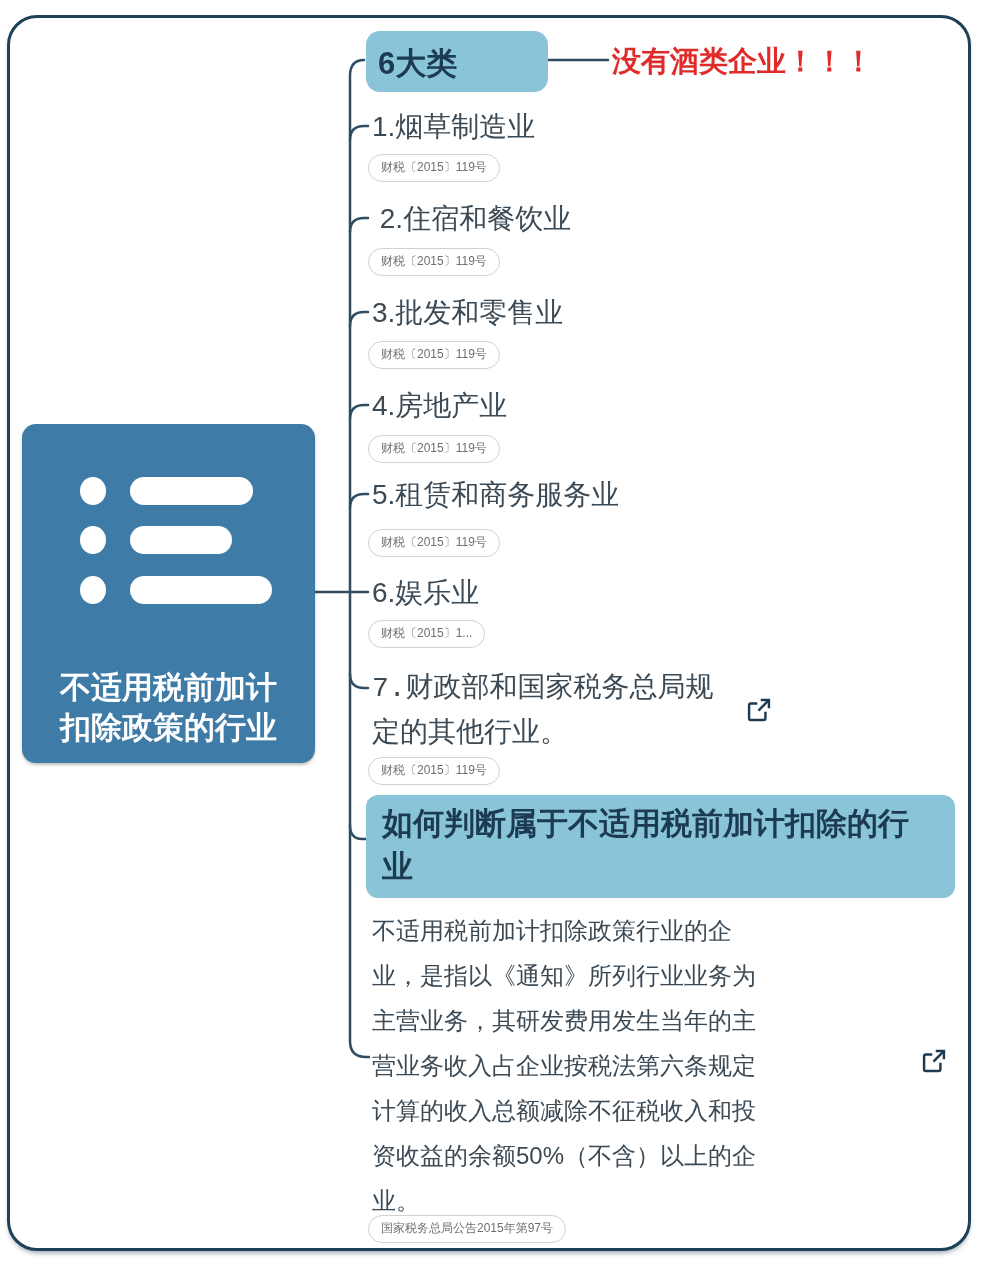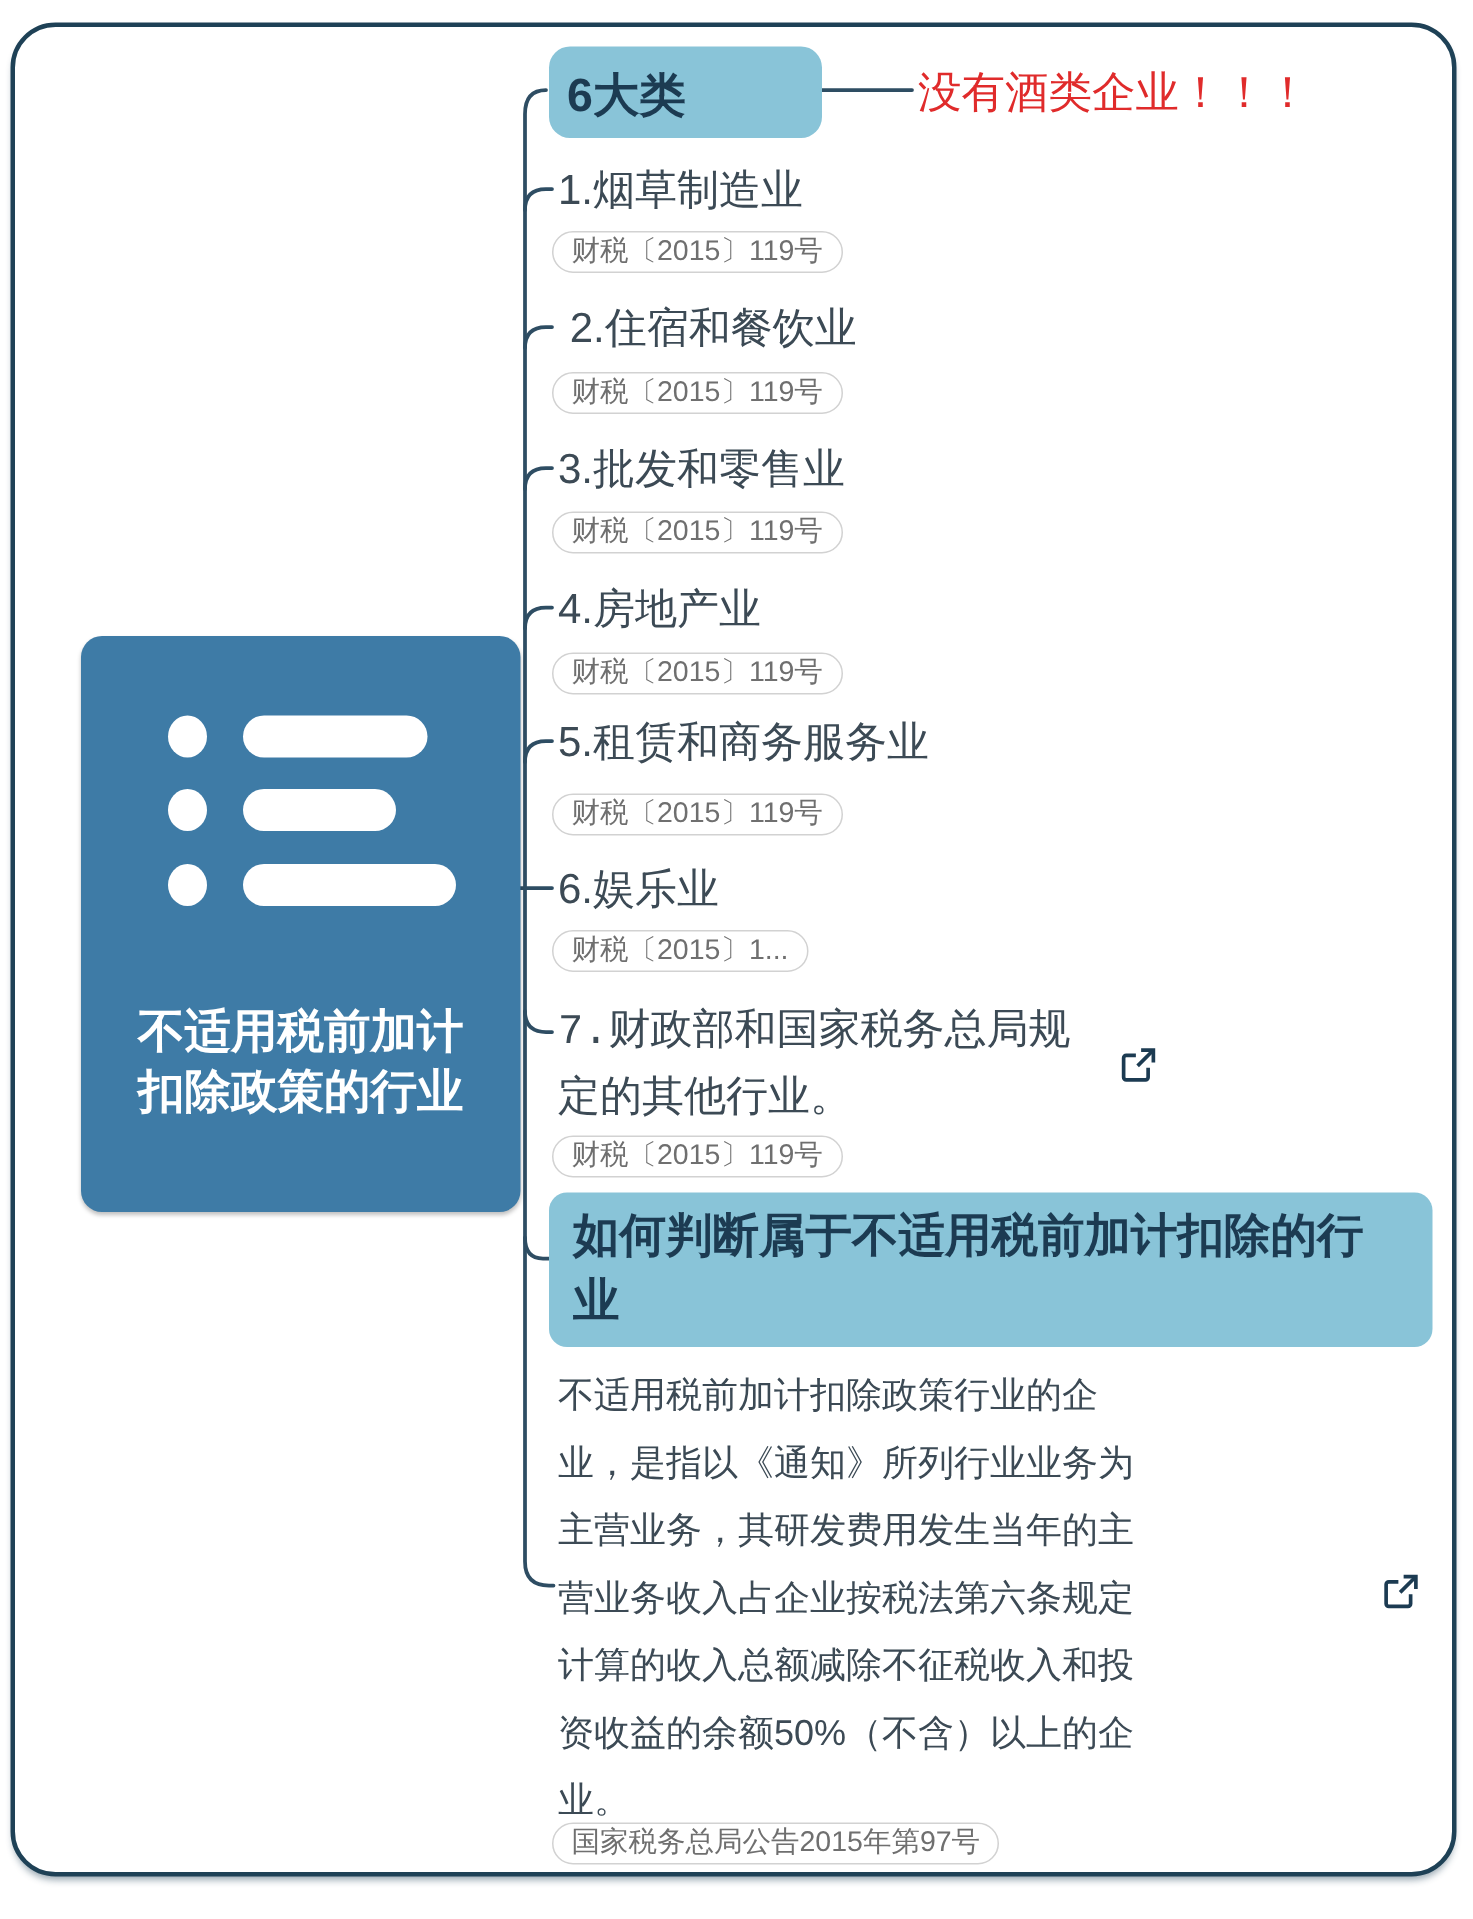--- a/index.html
+++ b/index.html
@@ -5,40 +5,40 @@
   html,body{margin:0;padding:0;background:#ffffff;}
   body{font-family:"Liberation Sans","DejaVu Sans",sans-serif;}
   .canvas{position:relative;width:982px;height:1279px;background:#ffffff;overflow:hidden;}
   .frame{position:absolute;left:7px;top:15px;width:958px;height:1230px;
          border:3px solid #1e4156;border-radius:30px;background:#ffffff;
          box-shadow:0 4px 5px -2px rgba(30,65,86,.45);}
   .connectors{position:absolute;left:0;top:0;pointer-events:none;}
   .connectors path{stroke:#2e4d63;stroke-width:2.5;fill:none;stroke-linecap:round;}
 
   
-  .root-node{position:absolute;left:22px;top:424px;width:293px;height:384px;
-             background:#3e7ba6;border-radius:14px;box-shadow:0 2px 3px rgba(0,0,0,.25);margin-left:32px;}
+  .root-node{position:absolute;left:22px;top:424px;width:293px;height:339px;
+             background:#3e7ba6;border-radius:14px;box-shadow:0 2px 3px rgba(0,0,0,.25);}
   .list-icon{position:absolute;left:58px;top:53px;width:200px;height:130px;}
   .list-icon .dot{position:absolute;left:0;width:26px;height:28px;border-radius:50%;background:#ffffff;}
   .list-icon .bar{position:absolute;left:50px;height:28px;border-radius:14px;background:#ffffff;}
   .root-title{position:absolute;left:0;top:244px;width:100%;text-align:center;
               color:#ffffff;font-weight:bold;font-size:31px;line-height:40px;white-space:pre-line;}
 
   
   .header-box{position:absolute;left:366px;top:31px;width:182px;height:61px;
               background:#89c4d8;border-radius:14px;box-sizing:border-box;
               padding:12px 0 0 12px;font-size:31px;font-weight:bold;color:#1c3b52;}
-  .annotation{position:absolute;left:612px;top:42px;font-size:29px;font-weight:normal;color:#e02b2b;}
+  .annotation{position:absolute;left:612px;top:42px;font-size:29px;font-weight:bold;color:#e02b2b;}
 
   
   .item-label{position:absolute;left:372px;color:#3c4a55;font-size:28px;line-height:45px;white-space:pre;}
   .multi{white-space:pre-line;}
   .tag{position:absolute;left:368px;display:inline-block;box-sizing:border-box;height:28px;
        border:1.5px solid #d2d2d2;border-radius:14px;background:#ffffff;color:#6f6f6f;
-       font-size:19px;line-height:25px;padding:0 12px;white-space:nowrap;}
+       font-size:12px;line-height:25px;padding:0 12px;white-space:nowrap;}
 
   .question-box{position:absolute;left:366px;top:795px;width:589px;min-height:94px;
                 background:#89c4d8;border-radius:12px;box-sizing:border-box;
                 padding:7px 12px 10px 16px;font-size:31px;font-weight:bold;color:#1c3b52;
                 line-height:43px;white-space:pre-line;}
   .definition{position:absolute;left:372px;top:908px;width:565px;color:#3c4a55;
               font-size:24px;line-height:45px;white-space:pre-line;}
 
   .ext-link{position:absolute;width:28px;height:28px;}
   .ext-link svg{display:block;}

